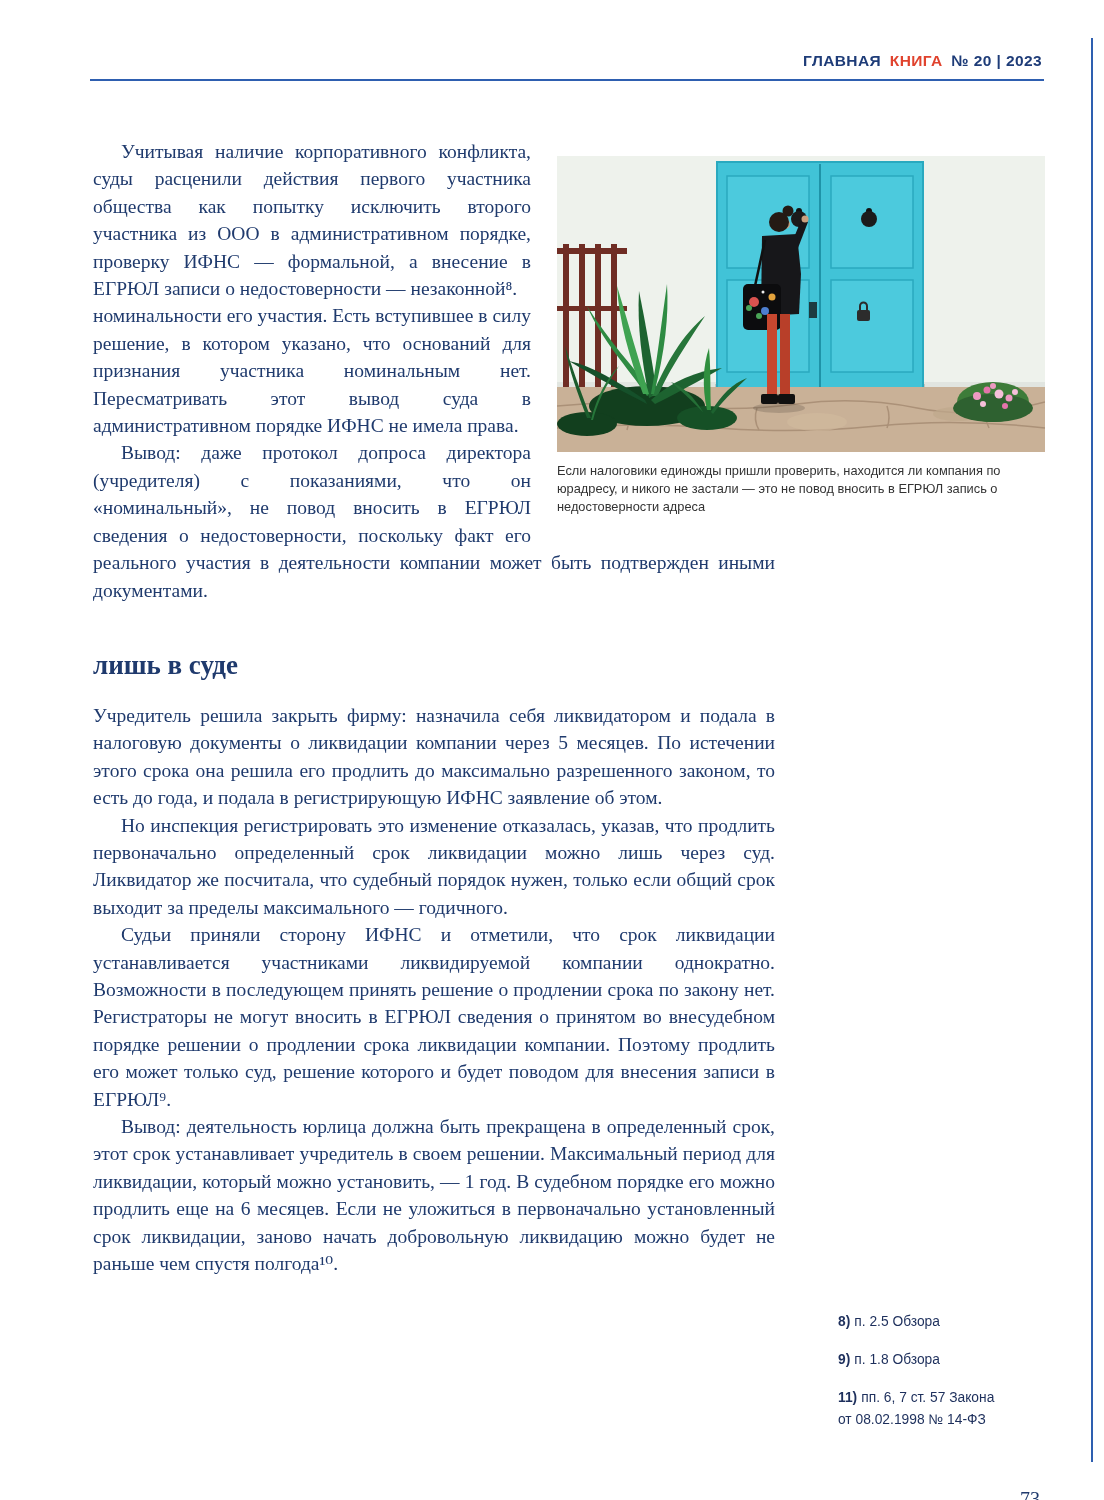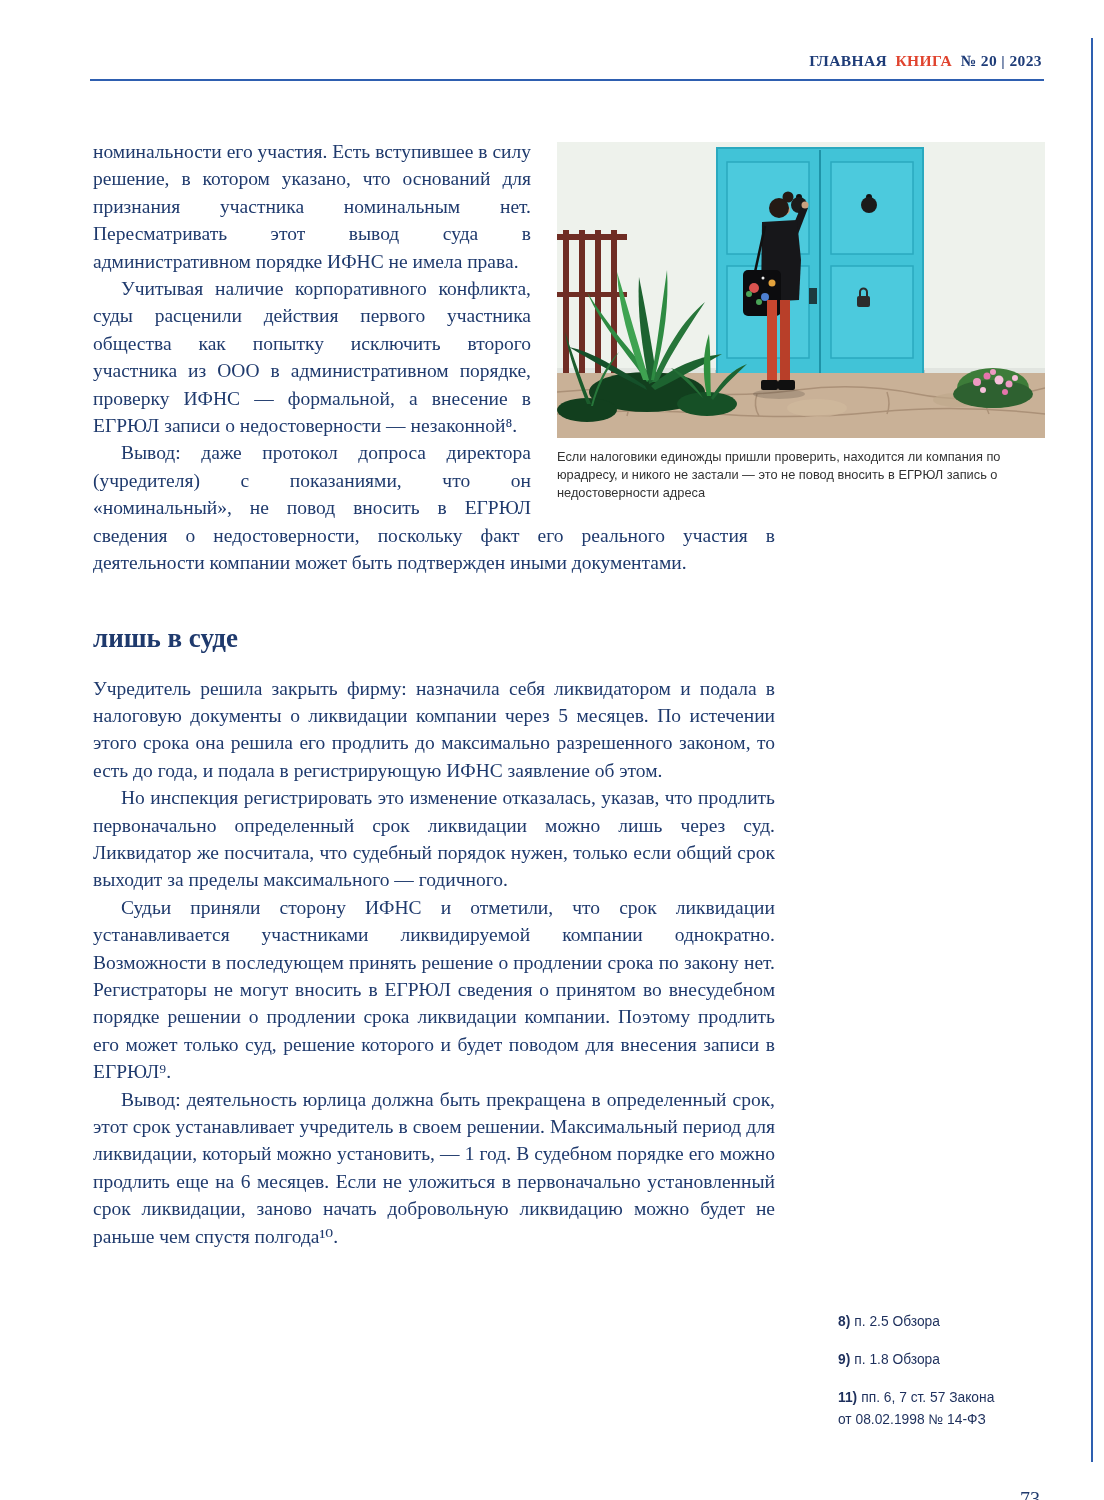--- a/index.html
+++ b/index.html
@@ -1,39 +1,39 @@
 <!DOCTYPE html>
 <html lang="ru"><head>
 <meta charset="utf-8">
 <style>
   * { margin:0; padding:0; box-sizing:border-box; }
   html, body { background:#ffffff; }
   body { width:1104px; font-family:"Liberation Serif","DejaVu Serif",serif; color:#1f3a6d; }
   .page { position:relative; width:1104px; height:1500px; background:#ffffff; overflow:hidden; }
 
   
-  .header { position:absolute; top:52px; right:62px; font-family:Liberation Serif, serif;
+  .header { position:absolute; top:52px; right:62px; font-family:Liberation Sans, sans-serif;
             font-weight:bold; font-size:15.5px; letter-spacing:.4px; color:#1e3c78; white-space:nowrap; }
   .header .brand-red { color:#e0432e; }
   .header span { margin-left:4px; }
   .top-rule  { position:absolute; top:79px; left:90px; width:954px; height:2px; background:#2e5fb0; }
   .right-rule{ position:absolute; top:38px; right:11px; width:2px; height:1424px; background:#2e5fb0; }
 
   
   .content { position:absolute; left:93px; top:138px; width:682px;
              font-size:19.5px; line-height:27.4px; text-align:justify; color:#1f3a6d; }
   .para { margin:0; }
   .para.indent { text-indent:28px; }
   .lead { font-weight:normal; }
 
   .section-heading { font-weight:bold; font-size:27px; line-height:34px; margin:44px 0 20px; text-align:left; color:#1f3a6d; }
   .section-heading .hl { display:block; }
 
   
-  .figure { float:right; width:488px; margin:4px -270px 16px 26px; }
+  .figure { float:right; width:488px; margin:18px -270px 16px 26px; }
   .photo  { display:block; width:488px; height:296px; }
   .caption{ margin-top:10px; width:478px; font-family:"Liberation Sans","DejaVu Sans",sans-serif;
             font-size:12.8px; line-height:1.42; color:#333333; text-align:left; }
 
   
   .footnotes { position:absolute; left:822px; top:1295px; width:195px;
                font-family:"Liberation Sans","DejaVu Sans",sans-serif;
                font-size:13.8px; line-height:22px; color:#1d2f5c; }
   .footnote { margin:16px; }
   .fn-num { font-weight:bold; margin-right:4px; }
@@ -151,22 +151,22 @@
           <circle cx="452" cy="242" r="3.5" fill="#ee9ac2"></circle>
           <circle cx="426" cy="248" r="3" fill="#f6c0da"></circle>
           <circle cx="448" cy="250" r="3" fill="#e574ab"></circle>
           <circle cx="436" cy="230" r="3" fill="#ee9ac2"></circle>
           <circle cx="458" cy="236" r="3" fill="#f6c0da"></circle>
         </g>
       </svg>
       <figcaption class="caption">Если налоговики единожды пришли проверить, находится ли компания по юрадресу, и никого не застали — это не повод вносить в ЕГРЮЛ запись о недостоверности адреса</figcaption>
     </figure>
 
+    <p class="para indent">Учитывая наличие корпоративного конфликта, суды расценили действия первого участника общества как попытку исключить второго участника из ООО в административном порядке, проверку ИФНС — формальной, а внесение в ЕГРЮЛ записи о недостоверности — незаконной⁸.</p>
     <p class="para">номинальности его участия. Есть вступившее в силу решение, в котором указано, что оснований для признания участника номинальным нет. Пересматривать этот вывод суда в административном порядке ИФНС не имела права.</p>
-    <p class="para indent">Учитывая наличие корпоративного конфликта, суды расценили действия первого участника общества как попытку исключить второго участника из ООО в административном порядке, проверку ИФНС — формальной, а внесение в ЕГРЮЛ записи о недостоверности — незаконной⁸.</p>
     <p class="para indent"><b class="lead">Вывод:</b><span> даже протокол допроса директора (учредителя) с показаниями, что он «номинальный», не повод вносить в ЕГРЮЛ сведения о недостоверности, поскольку факт его реального участия в деятельности компании может быть подтвержден иными документами.</span></p>
 
     <h2 class="section-heading">
       <span class="hl">лишь в суде</span>
     </h2>
 
     <p class="para">Учредитель решила закрыть фирму: назначила себя ликвидатором и подала в налоговую документы о ликвидации компании через 5 месяцев. По истечении этого срока она решила его продлить до максимально разрешенного законом, то есть до года, и подала в регистрирующую ИФНС заявление об этом.</p>
     <p class="para indent">Но инспекция регистрировать это изменение отказалась, указав, что продлить первоначально определенный срок ликвидации можно лишь через суд. Ликвидатор же посчитала, что судебный порядок нужен, только если общий срок выходит за пределы максимального — годичного.</p>
     <p class="para indent">Судьи приняли сторону ИФНС и отметили, что срок ликвидации устанавливается участниками ликвидируемой компании однократно. Возможности в последующем принять решение о продлении срока по закону нет. Регистраторы не могут вносить в ЕГРЮЛ сведения о принятом во внесудебном порядке решении о продлении срока ликвидации компании. Поэтому продлить его может только суд, решение которого и будет поводом для внесения записи в ЕГРЮЛ⁹.</p>
     <p class="para indent"><b class="lead">Вывод:</b><span> деятельность юрлица должна быть прекращена в определенный срок, этот срок устанавливает учредитель в своем решении. Максимальный период для ликвидации, который можно установить, — 1 год. В судебном порядке его можно продлить еще на 6 месяцев. Если не уложиться в первоначально установленный срок ликвидации, заново начать добровольную ликвидацию можно будет не раньше чем спустя полгода¹⁰.</span></p>

